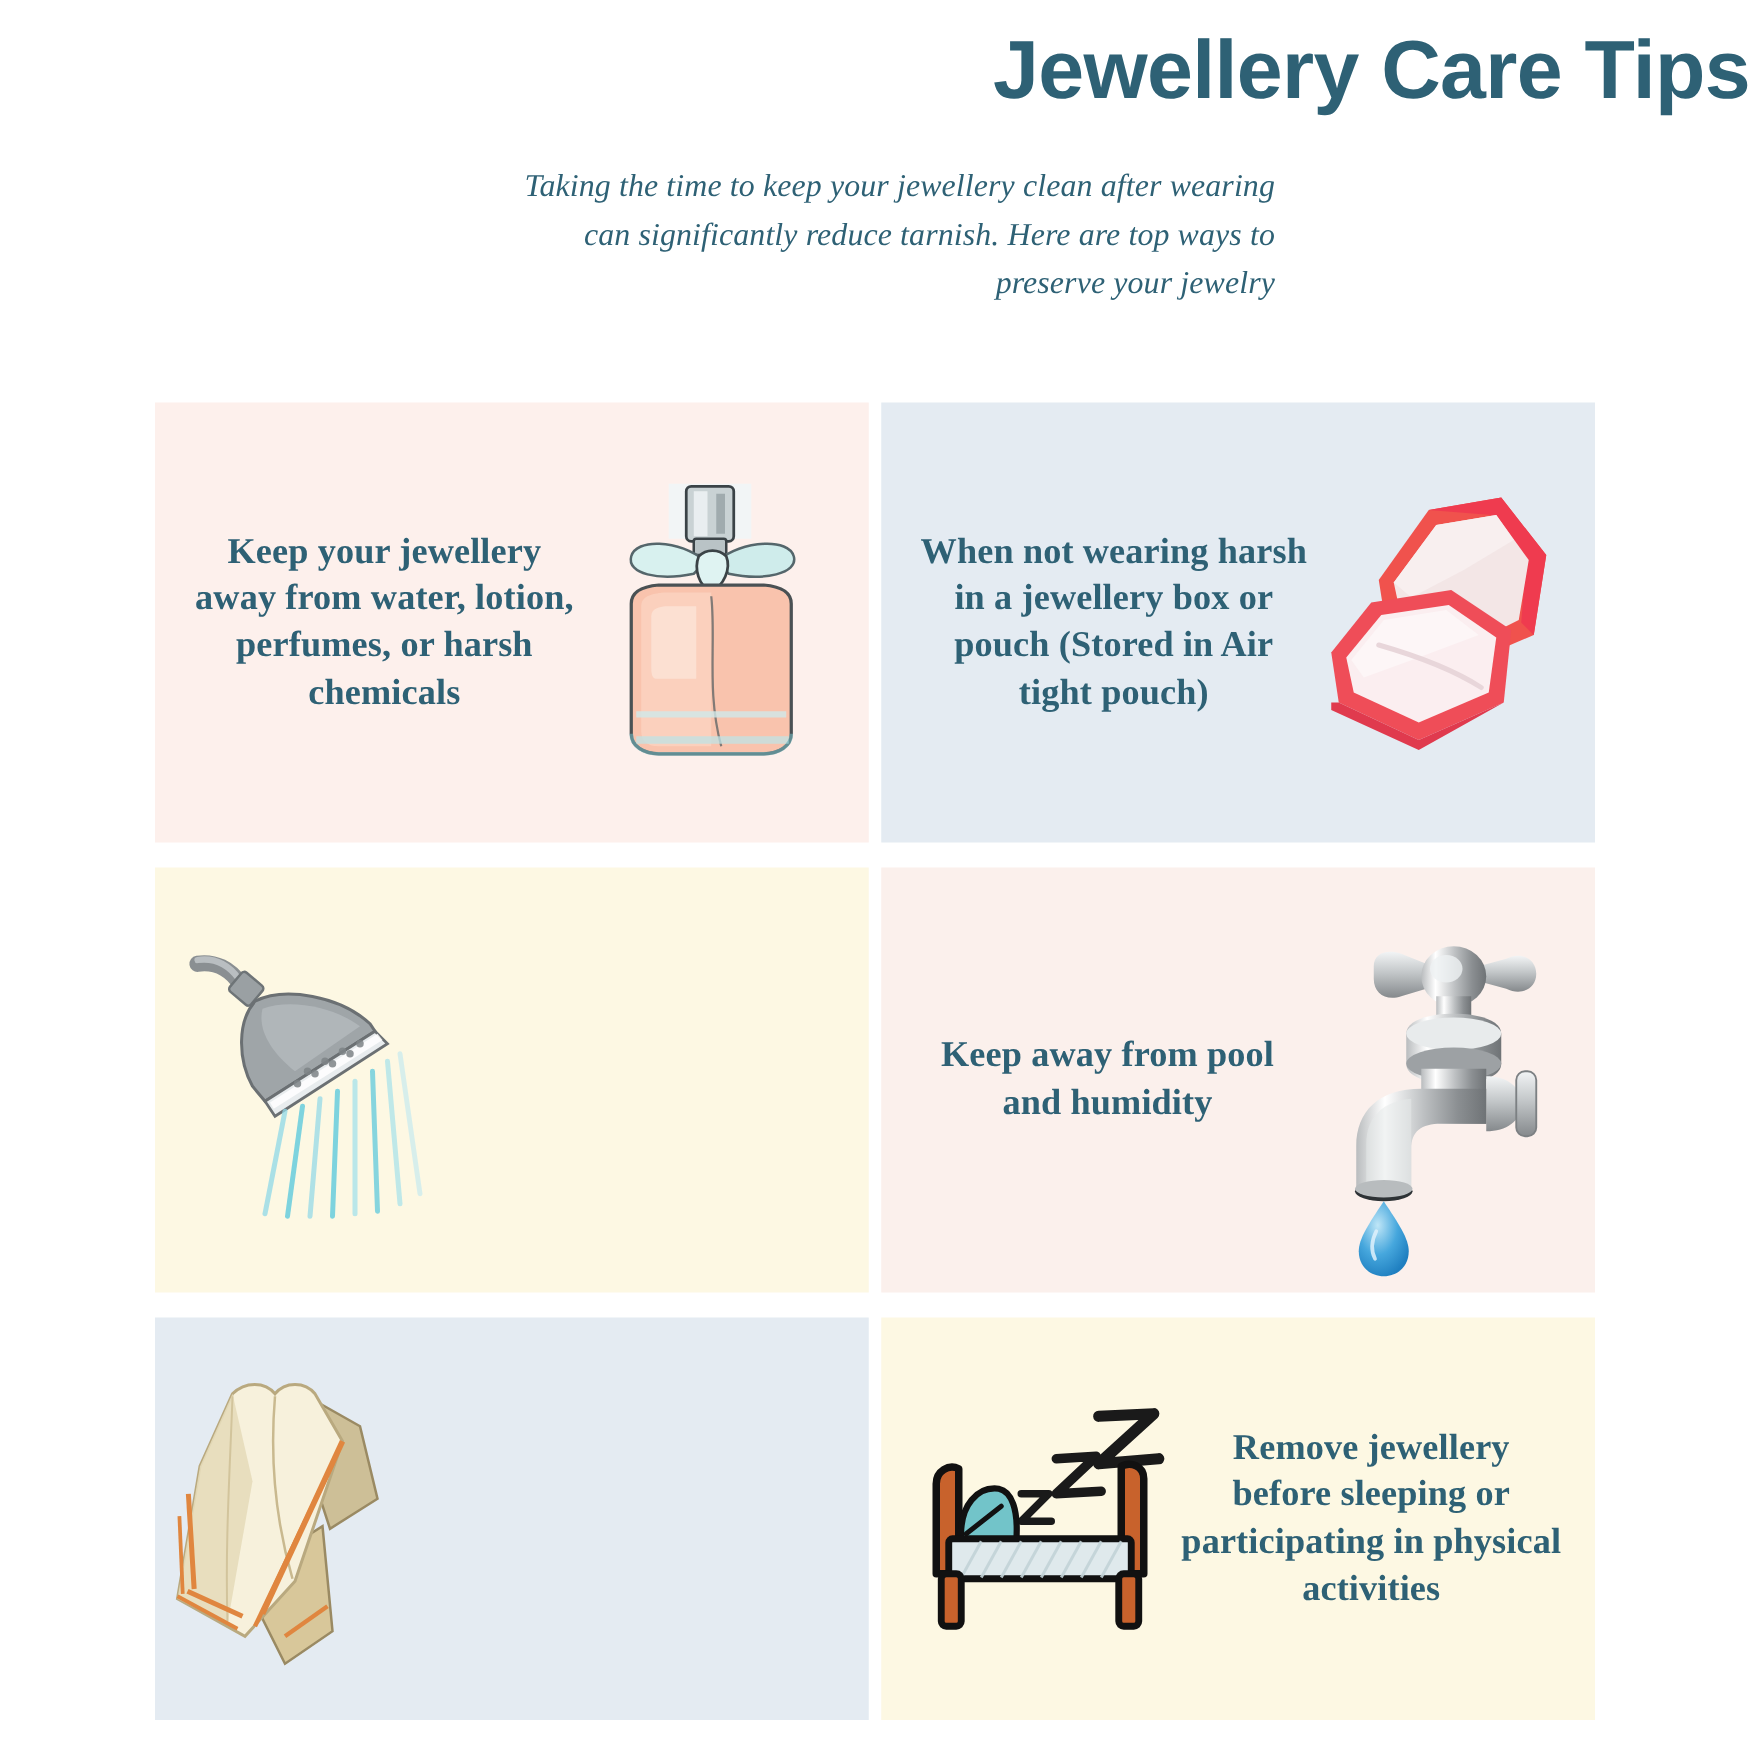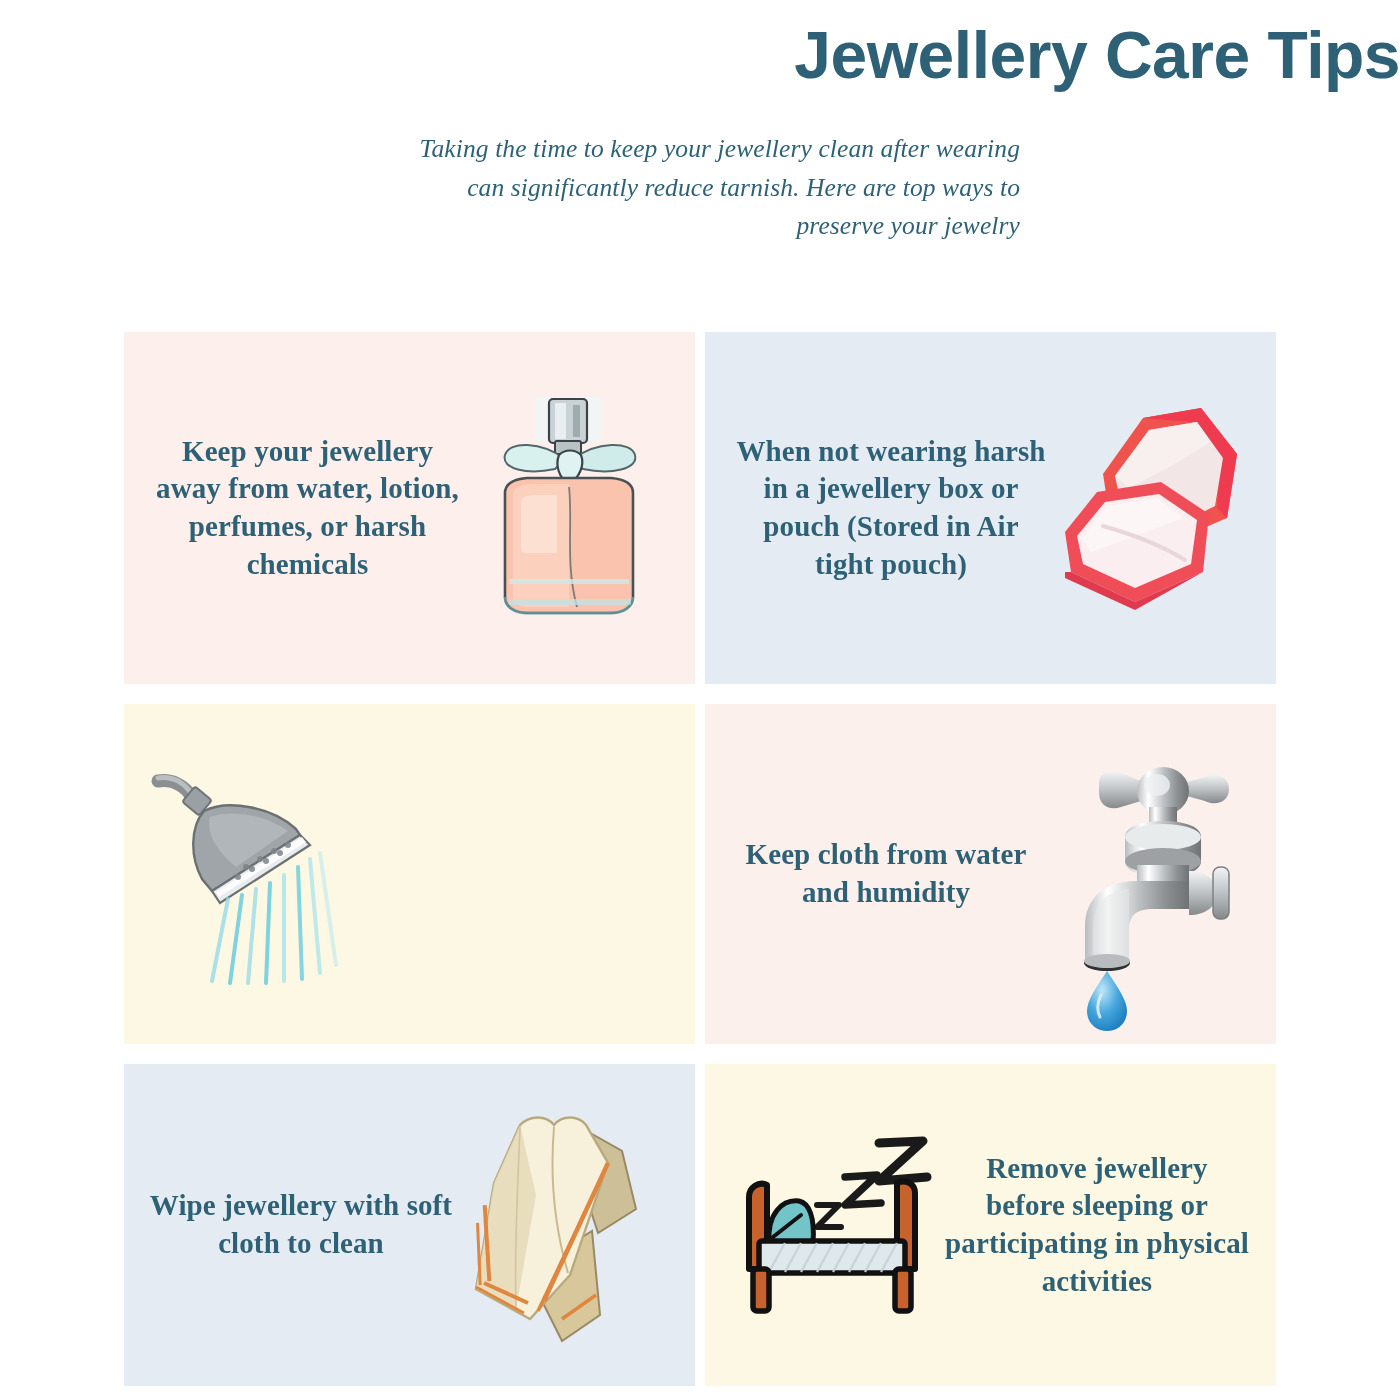--- a/index.html
+++ b/index.html
@@ -30,21 +30,21 @@
     font-style:italic;
     font-size:25.5px;
     line-height:1.52;
     color:#2e6175;
     letter-spacing:.1px;
   }
 
   
   .grid{
     position:absolute;
-    left:124px;top:332px;
+    left:124px;top:322px;
     width:1152px;
     display:grid;
     grid-template-columns:571px 571px;
     grid-template-rows:352px 340px 322px;
     column-gap:10px;
     row-gap:20px;
   }
   .card{
     position:relative;
     display:flex;
@@ -180,21 +180,21 @@
             <path d="M134 116 L134 222" stroke="#9ee0ec" stroke-width="4" opacity=".7"></path>
             <path d="M148 108 L152 220" stroke="#5fcadd" stroke-width="4" opacity=".75"></path>
             <path d="M160 100 L170 214" stroke="#9ee0ec" stroke-width="4" opacity=".65"></path>
             <path d="M170 94 L186 206" stroke="#bfe9f1" stroke-width="4" opacity=".6"></path>
           </g>
         </svg>
       </div>
     </div>
 
     <div class="card c4">
-      <div class="txt">Keep cloth from water and humidity</div>
+      <div class="txt">Keep away from pool and humidity</div>
       <div class="art">
         <svg width="225" height="250" viewBox="0 0 225 250">
           <defs>
             <linearGradient id="chrome" x1="0" y1="0" x2="1" y2="0">
               <stop offset="0" stop-color="#b9bcbe"></stop>
                 <stop offset=".22" stop-color="#ffffff"></stop>
               <stop offset=".52" stop-color="#bdc0c2"></stop>
                 <stop offset=".78" stop-color="#8b8f92"></stop>
               <stop offset="1" stop-color="#6f7376"></stop>
             </linearGradient>
@@ -231,21 +231,20 @@
           <ellipse cx="70" cy="214" rx="23" ry="8" fill="#2d3235"></ellipse>
           <ellipse cx="70" cy="212" rx="23" ry="7" fill="#b8bcbe"></ellipse>
 
           <path d="M70 222 C58 240 50 252 50 262 C50 274 59 282 70 282 C81 282 90 274 90 262 C90 252 82 240 70 222 Z" fill="url(#drop)"></path>
           <path d="M64 246 C60 254 60 262 63 268" fill="none" stroke="#dff1fb" stroke-width="3" stroke-linecap="round" opacity=".85"></path>
         </svg>
       </div>
     </div>
 
     <div class="card c5">
-      <div class="txt">Wipe jewellery with soft cloth to clean</div>
       <div class="art">
         <svg width="215" height="240" viewBox="0 0 215 240">
 
           <path d="M118 20 L164 46 L178 104 L140 128 L118 60 Z" fill="#cdbf97" stroke="#9a8a63" stroke-width="2"></path>
 
           <path d="M96 150 L134 126 L142 210 L104 236 L86 200 Z" fill="#d8c79a" stroke="#9a8a63" stroke-width="2"></path>
 
           <path d="M62 20 C72 10 88 10 96 20 C104 10 120 10 128 20 L150 58 L112 170 L72 214 L18 184 L36 78 Z" fill="#f7f1dc" stroke="#b9a97f" stroke-width="2.4"></path>
 
           <path d="M62 20 L36 78 L18 184 L58 204 L78 90 Z" fill="#e6dcba" opacity=".9"></path>

